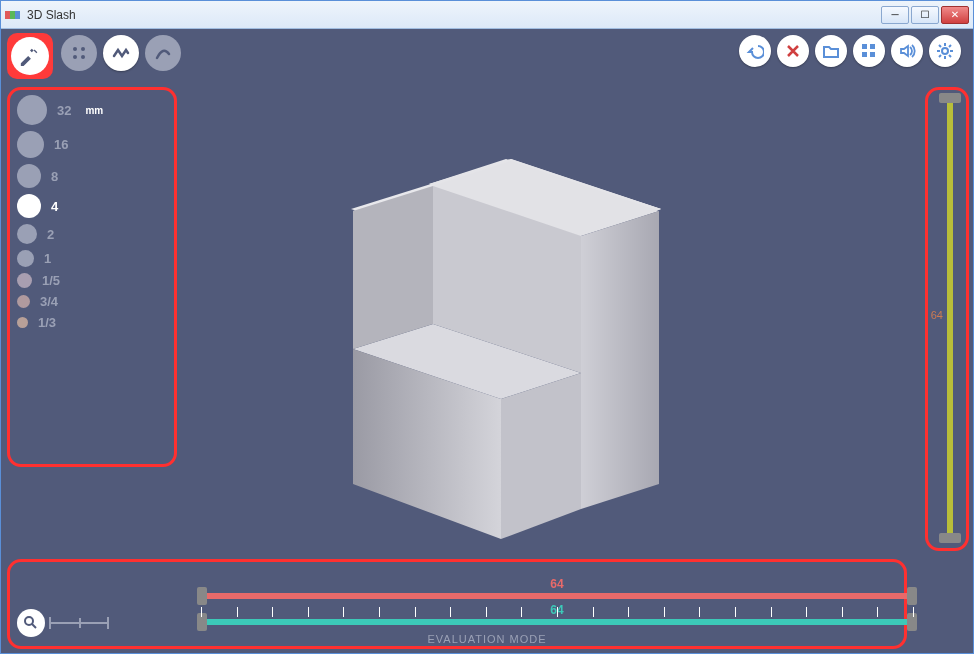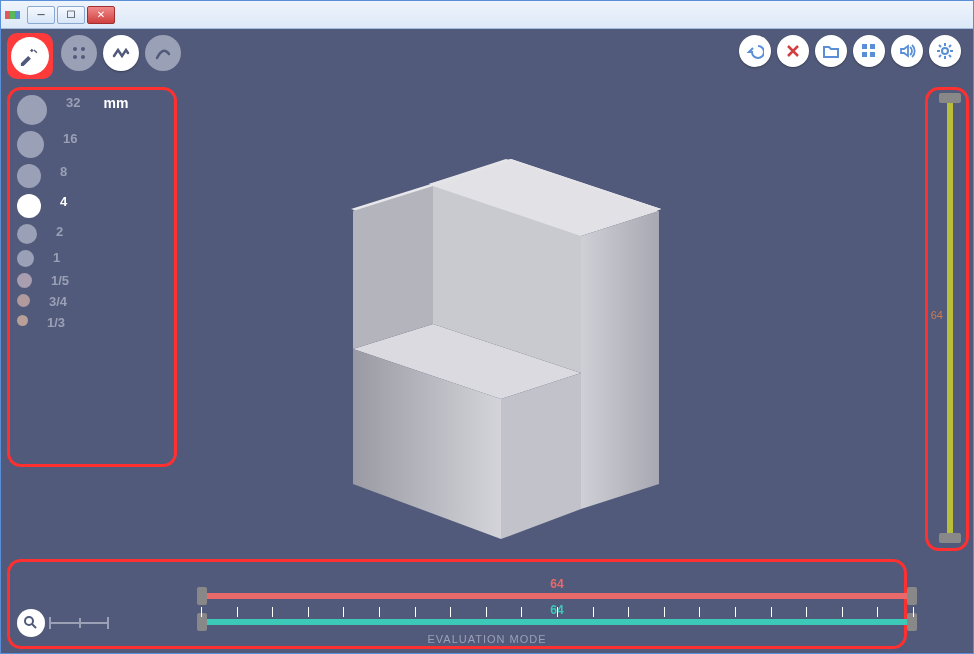--- a/index.html
+++ b/index.html
@@ -21,26 +21,26 @@
 .tbtn.gray { background:#9aa0b5; }
 .tbtn.small { width:32px; height:32px;}
 .hammer-wrap { position:absolute; top:4px; left:6px; width:46px; height:46px; background:#ff3a3a; border-radius:10px; display:flex; align-items:center; justify-content:center;}
 .hammer-inner { width:38px; height:38px; background:#fff; border-radius:50%; display:flex; align-items:center; justify-content:center;}
 
 .outline { position:absolute; border:3px solid #ff3030; border-radius:14px; }
 .outline.size { top:58px; left:6px; width:170px; height:380px; }
 .outline.vslider { top:58px; right:4px; width:44px; height:464px; }
 .outline.bottom { bottom:4px; left:6px; width:900px; height:90px; }
 .size-list { position:absolute; top:66px; left:16px; }
-.size-row { display:flex; gap:19px; margin-bottom:6px; cursor:pointer;}
+.size-row { display:flex; align-items:center; gap:10px; margin-bottom:6px; cursor:pointer;}
 .size-dot { border-radius:50%; background:#9aa0b5; }
 .size-row.sel .size-dot { background:#fff; }
 .size-label { color:#9aa0b5; font-size:13px; font-weight:600; }
 .size-row.sel .size-label { color:#fff; }
-.unit { color:#fff; font-size:14px; font-weight:700; margin-left:4px;}
+.unit { color:#fff; font-size:10px; font-weight:700; margin-left:4px;}
 
 .vslider-track { position:absolute; top:72px; right:20px; width:6px; height:436px; background:#b8be3a; }
 .vslider-cap { position:absolute; right:12px; width:22px; height:10px; background:#888; border-radius:2px;}
 .vlabel { position:absolute; right:30px; top:280px; font-size:11px; color:#cc7a52; writing-mode:horizontal-tb;}
 
 .hslider { position:absolute; height:6px; left:200px; right:60px; }
 .hslider.red { bottom:54px; background:#e86a6a;}
 .hslider.teal { bottom:28px; background:#3cc9b8;}
 .hslider-ticks { position:absolute; left:200px; right:60px; bottom:36px; height:20px; }
 .tick { position:absolute; width:1px; height:10px; background:#fff; bottom:0;}
@@ -62,20 +62,21 @@
 </head>
 <body>
 
 <div class="window">
   <div class="titlebar">
     <div class="title-icon">
         <span style="background:#e05a5a"></span>
         <span style="background:#5ab85a"></span>
         <span style="background:#5a8fd8"></span>
       </div>
+    <div class="title-text">3D Slash</div>
     <div class="win-controls">
       <div class="win-btn">─</div>
       <div class="win-btn">☐</div>
       <div class="win-btn close">✕</div>
     </div>
   </div>
   <div class="viewport">
 
     <div class="hammer-wrap">
       <div class="hammer-inner">

